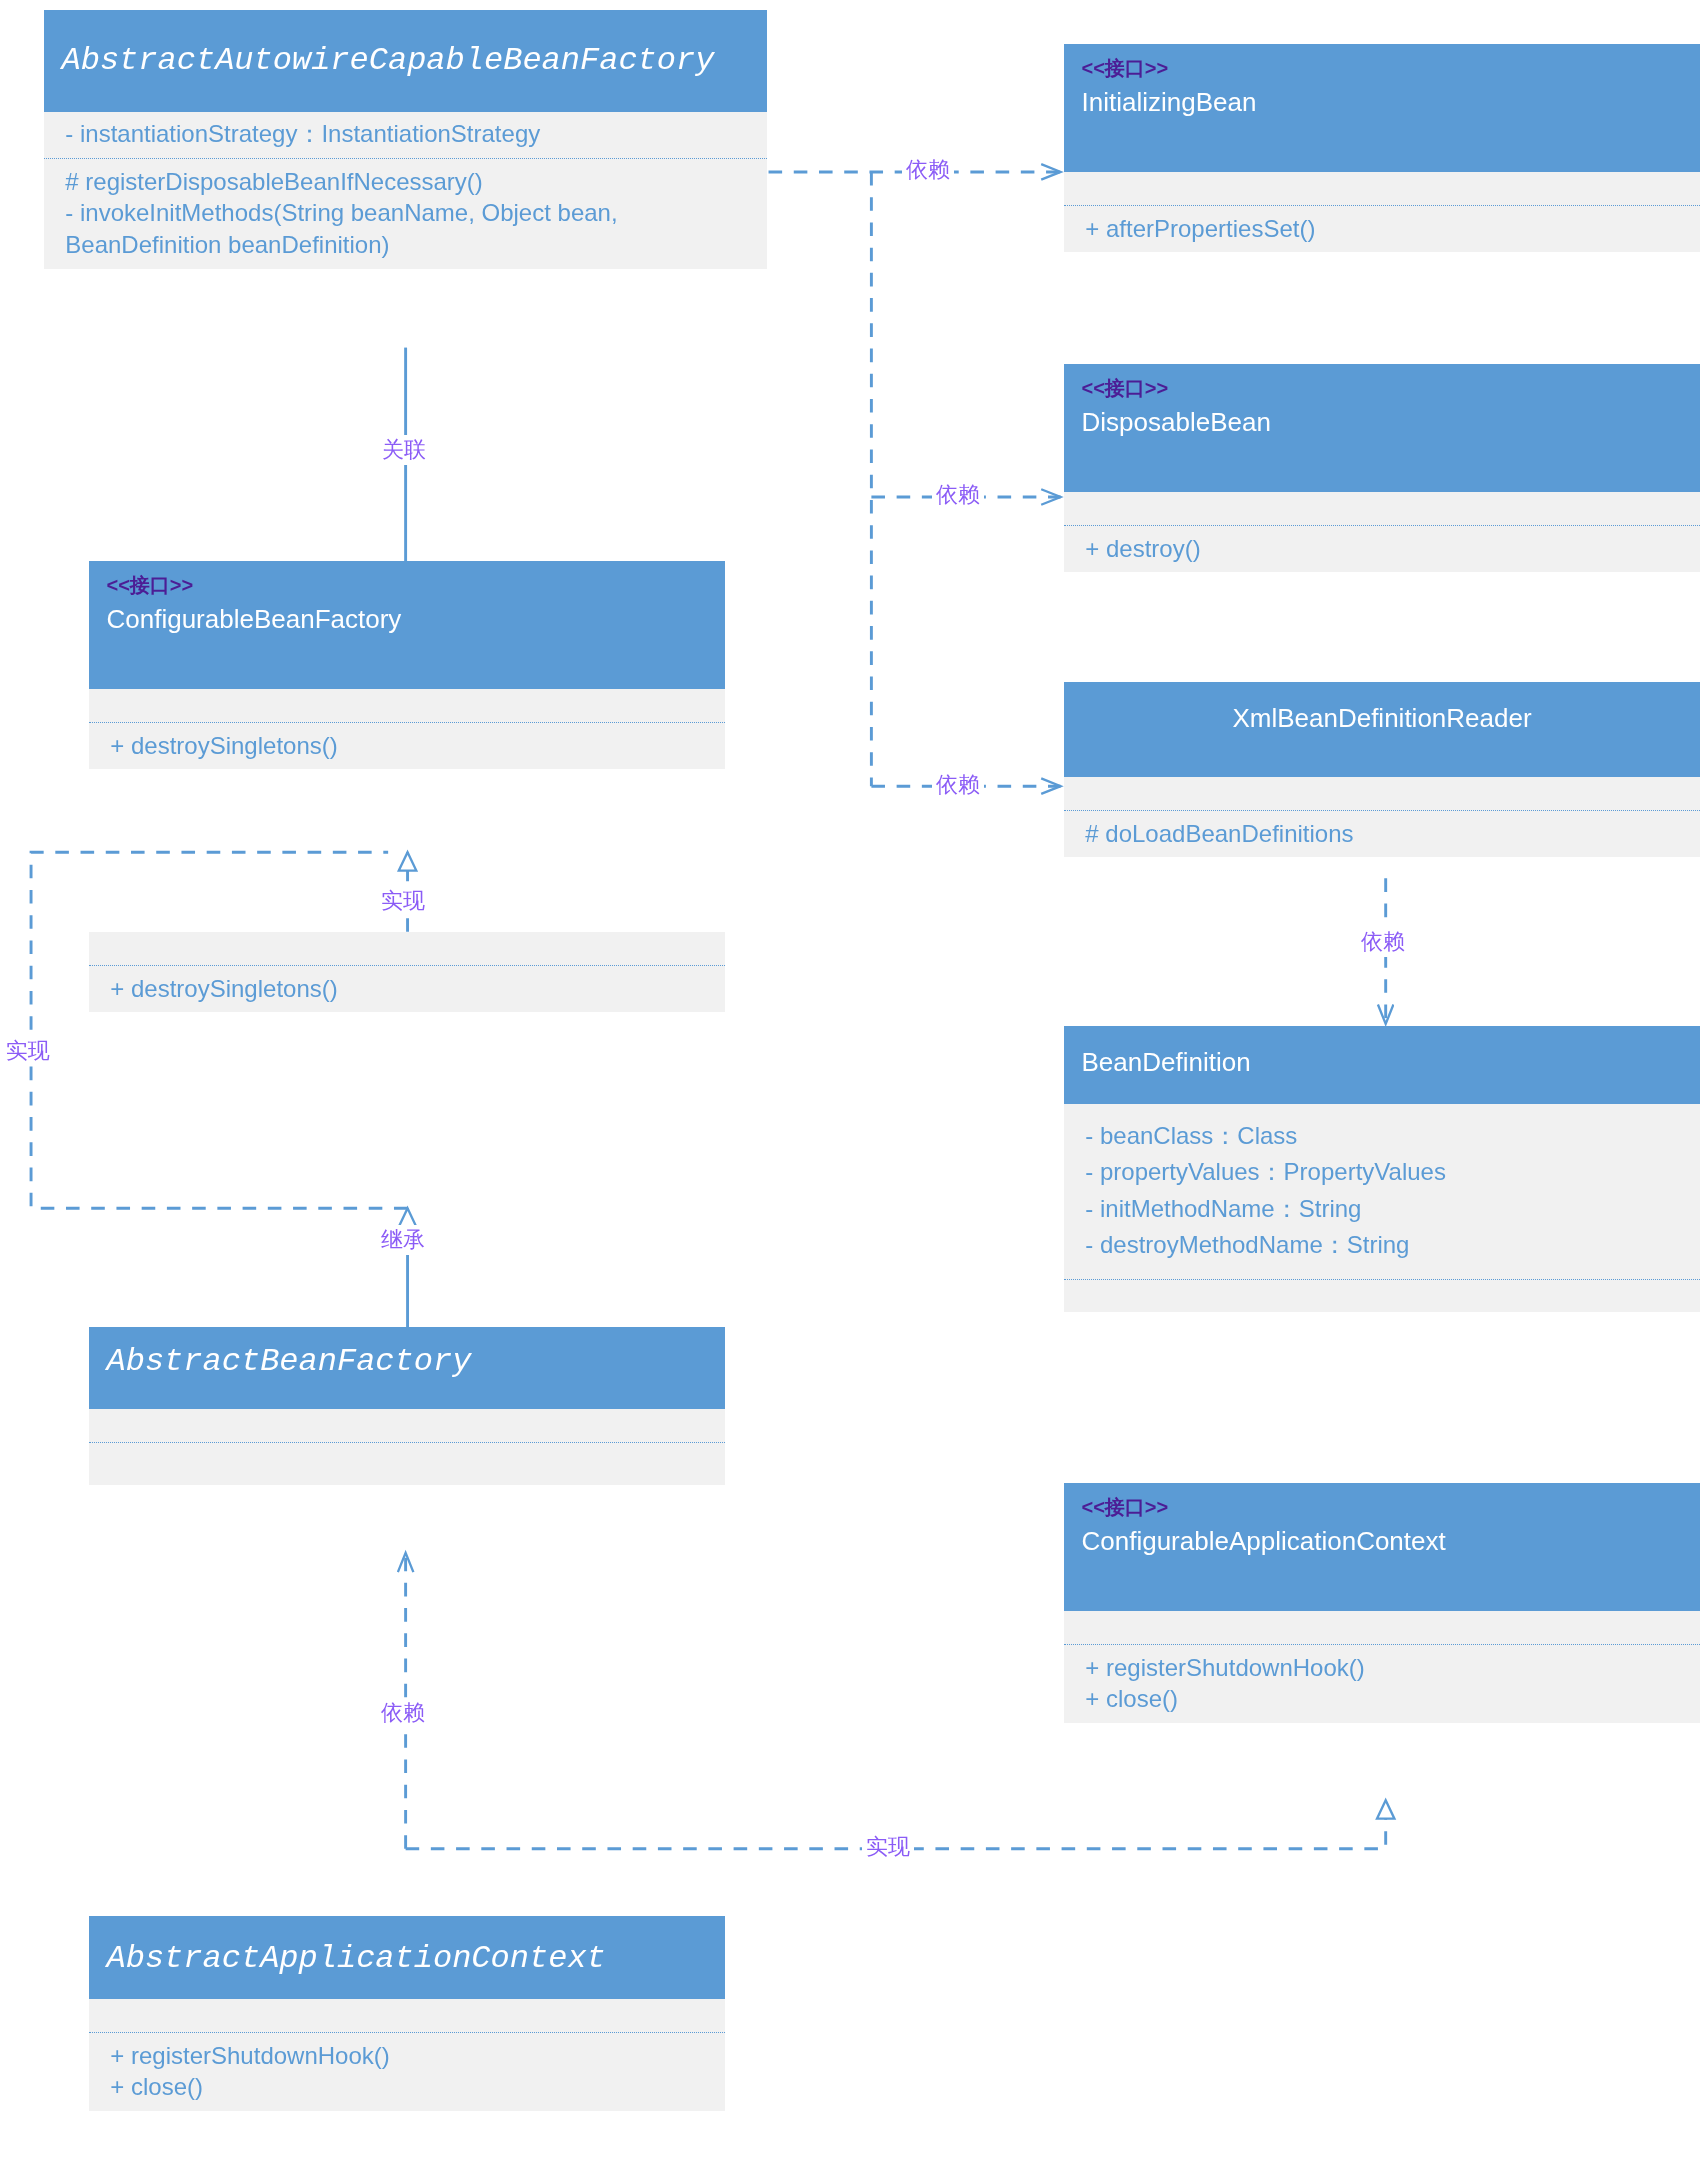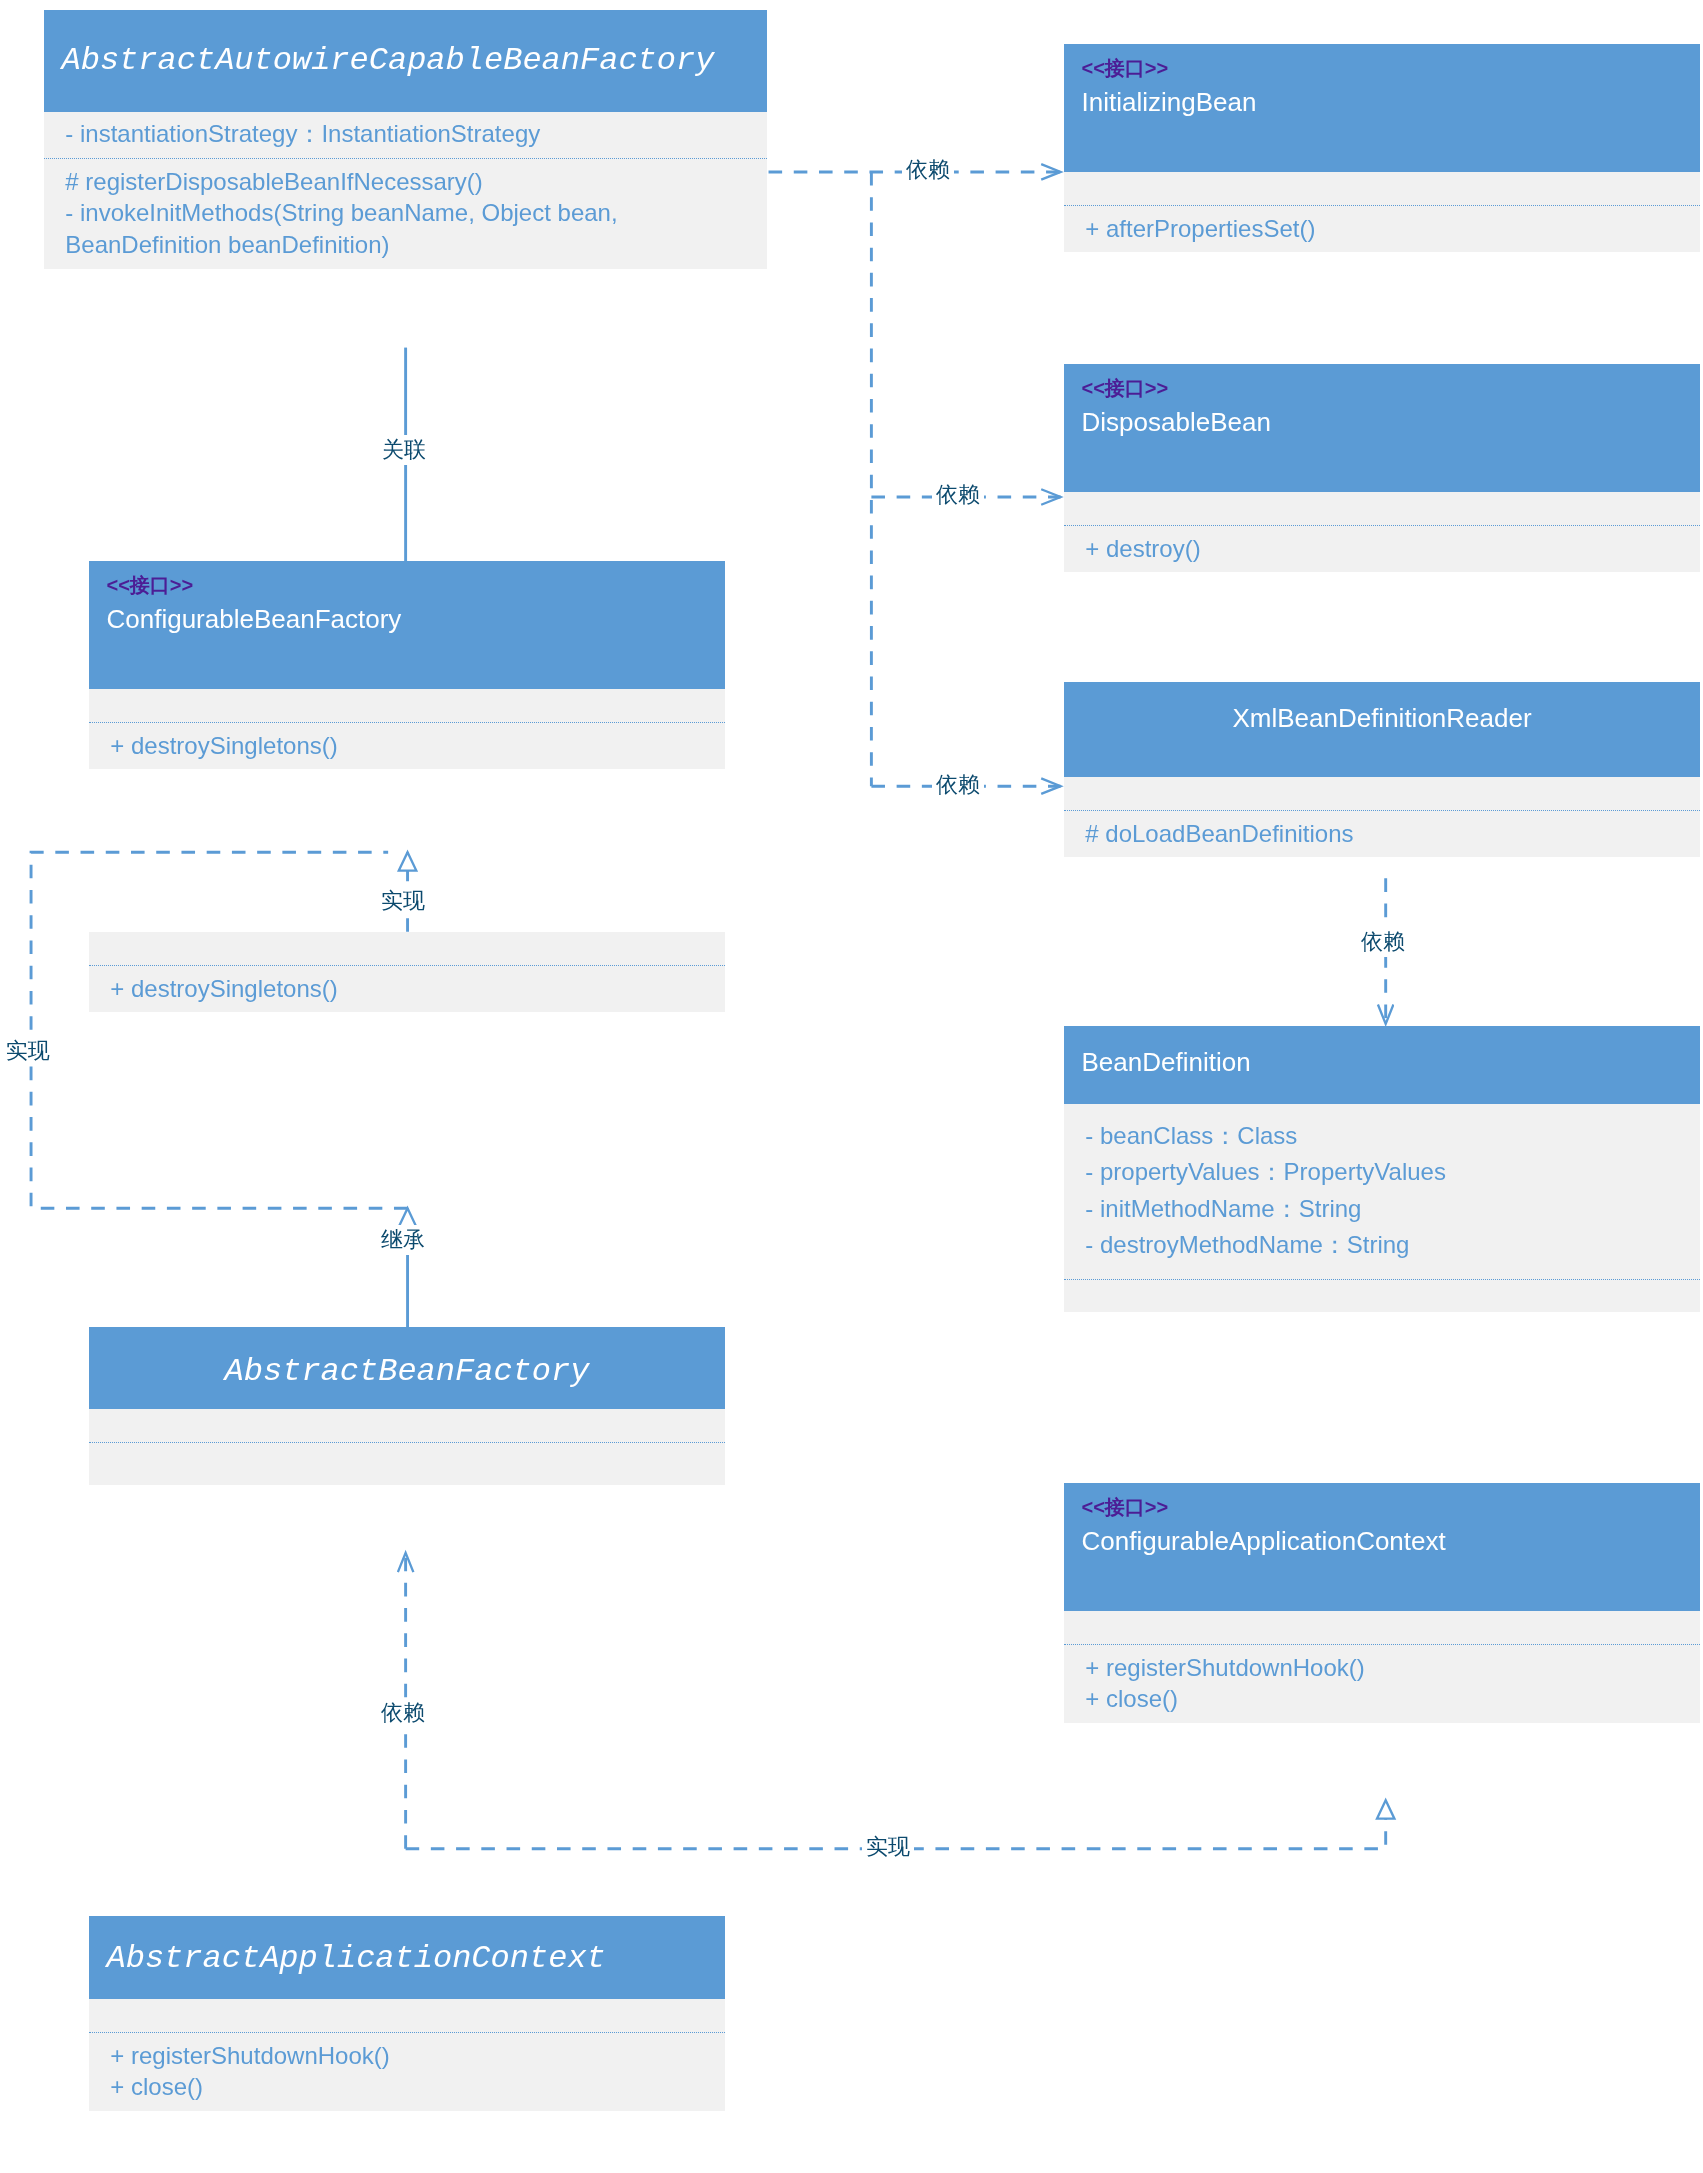--- a/index.html
+++ b/index.html
@@ -41,21 +41,21 @@
     font-family:"Liberation Sans", sans-serif;
     font-size:24px;line-height:1.32;color:#5b9bd5;
     white-space:pre-wrap;
   }
   .sec.empty{min-height:33px;padding-top:0;padding-bottom:0;}
 
   
   .elabel{
     position:absolute;
     font-family:"Liberation Sans", sans-serif;
-    font-size:22px;color:#0c4a6e;
+    font-size:22px;color:#8b5cf6;
     background:#ffffff;padding:0 3.9px;white-space:nowrap;
   }
 </style>
 </head>
 <body>
 
 <div id="canvas">
 
   <svg id="wires" viewBox="0 0 1755 2240" xmlns="http://www.w3.org/2000/svg">
     <defs>
@@ -186,21 +186,21 @@
     <div class="uml-body">
       <div class="sec empty"></div>
       <div class="sec divider">
         <div class="row">+ destroySingletons()</div>
       </div>
     </div>
   </div>
 
   <div class="umlbox" style="left:89px;top:1327px;width:636px;">
     <div class="uml-head" style="height:82px;">
-      <div class="cname abs" style="margin-top:11px;text-align:center;">AbstractBeanFactory</div>
+      <div class="cname abs" style="margin-top:1px;">AbstractBeanFactory</div>
     </div>
     <div class="uml-body">
       <div class="sec empty"></div>
       <div class="sec divider empty" style="min-height:43px;"></div>
     </div>
   </div>
 
   <div class="umlbox" style="left:1064px;top:1483px;width:636px;">
     <div class="uml-head" style="height:128px;">
       <div class="stereo">&lt;&lt;接口&gt;&gt;</div>

